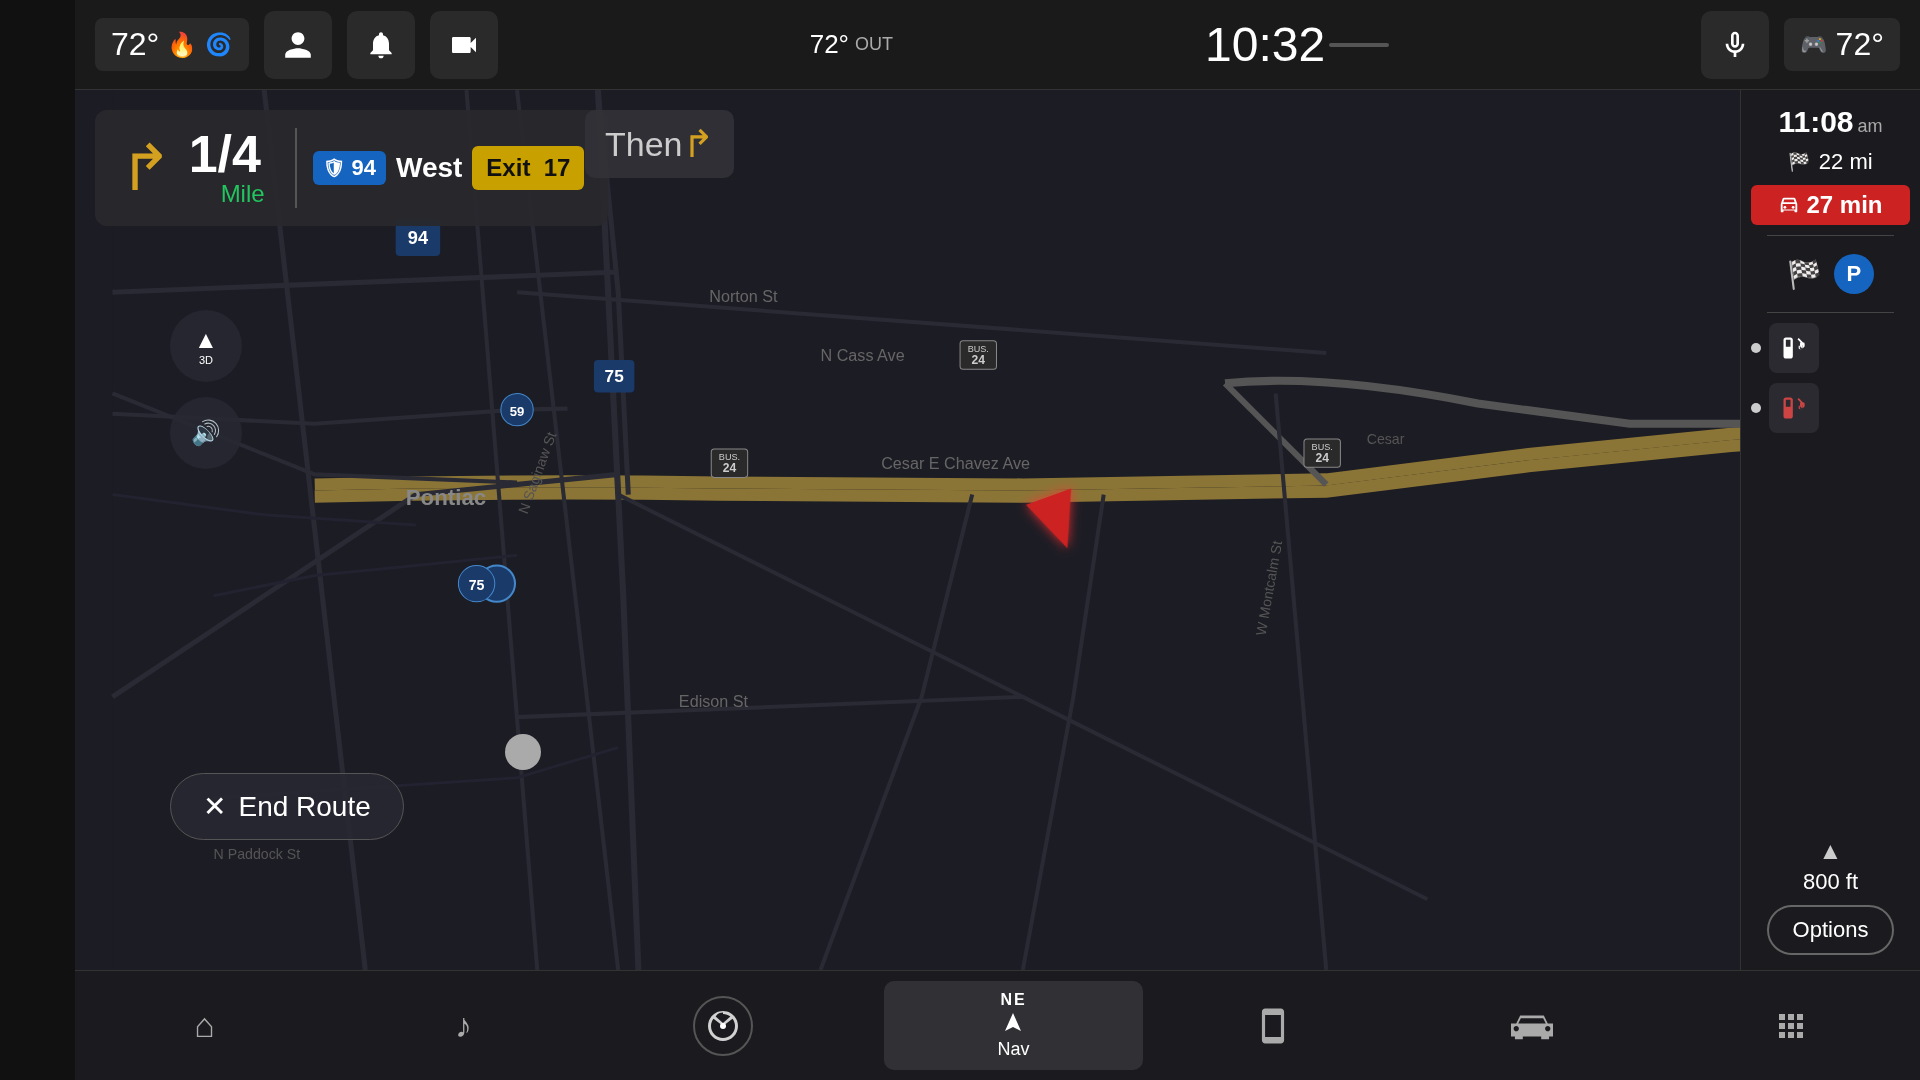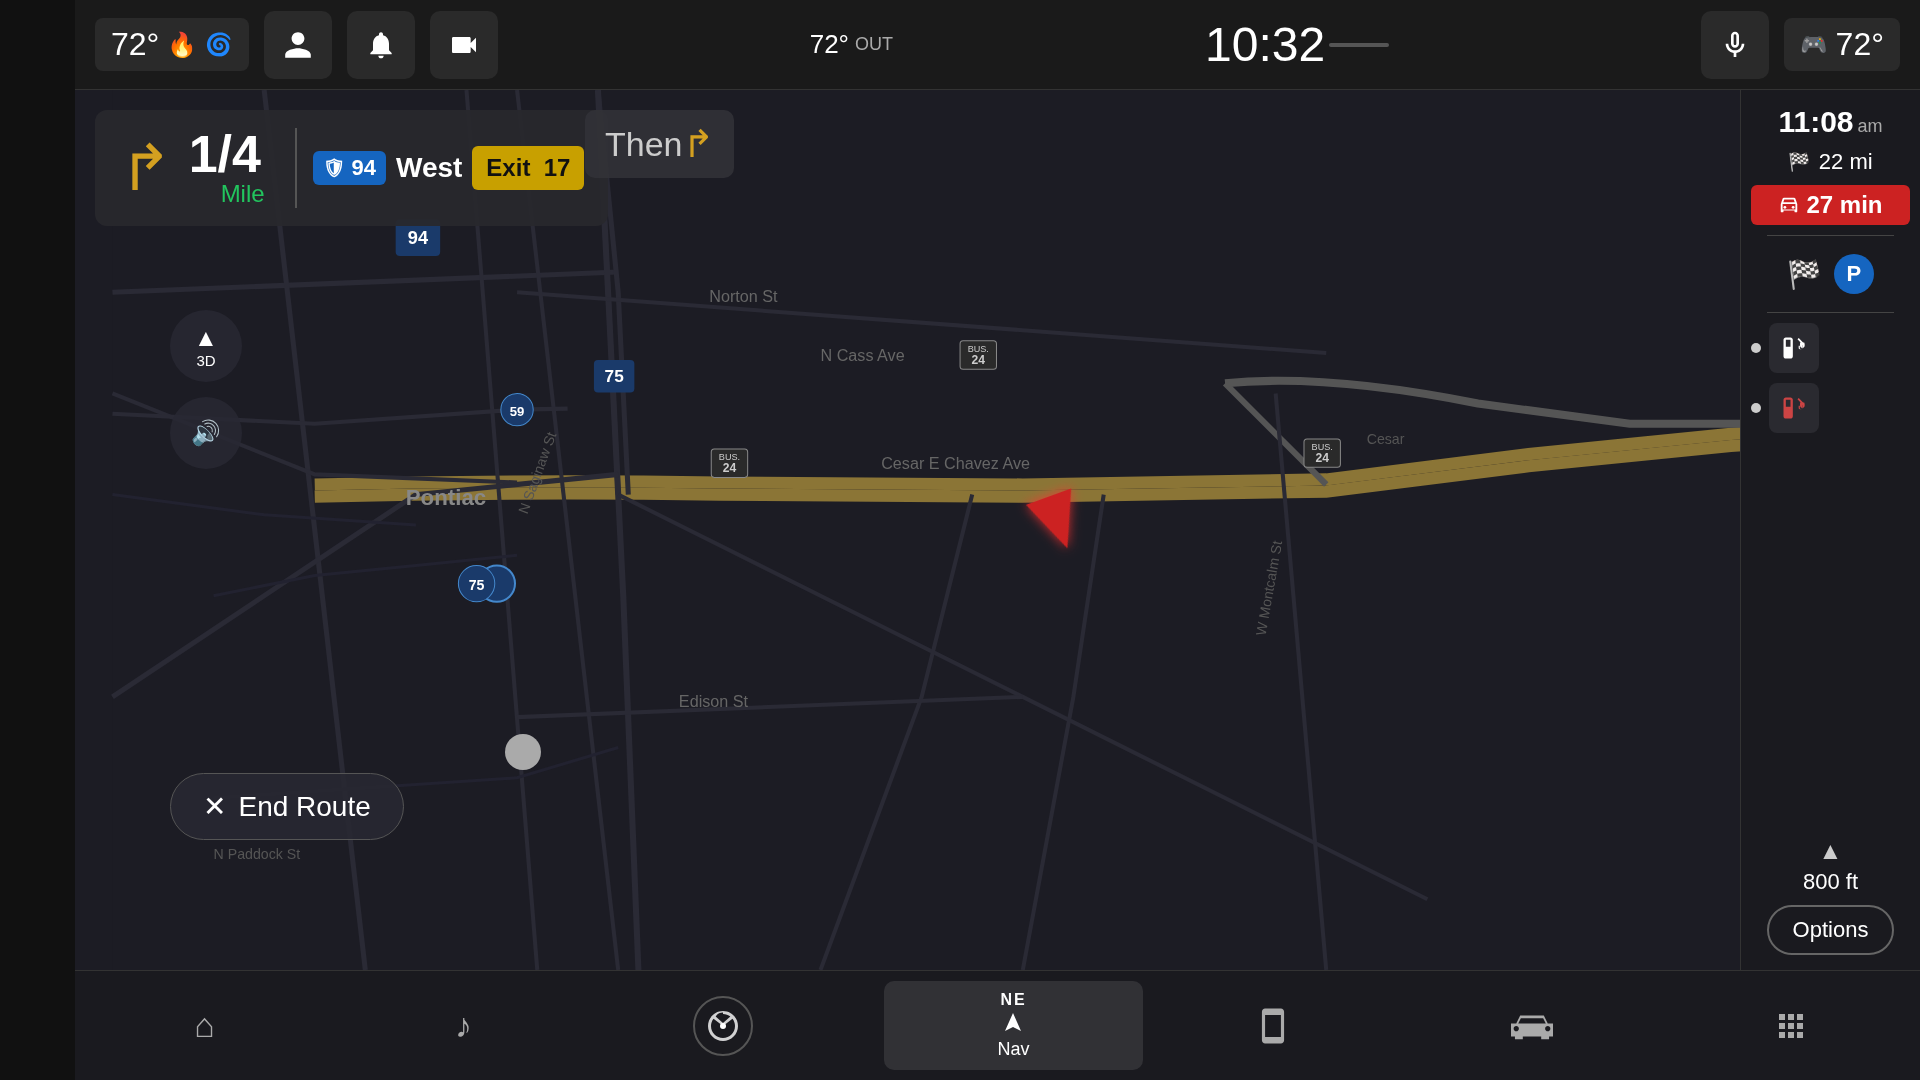--- a/index.html
+++ b/index.html
@@ -358,21 +358,21 @@
       justify-content: center;
       cursor: pointer;
       border: none;
       color: white;
       font-size: 13px;
     }
     .map-ctrl-btn .ctrl-icon {
       font-size: 24px;
     }
     .map-ctrl-btn .ctrl-label {
-      font-size: 15px;
+      font-size: 11px;
       color: white;
     }
 
     
     .end-route-btn {
       position: absolute;
       bottom: 130px;
       left: 95px;
       background: rgba(40,40,50,0.9);
       border: 1px solid #555;

